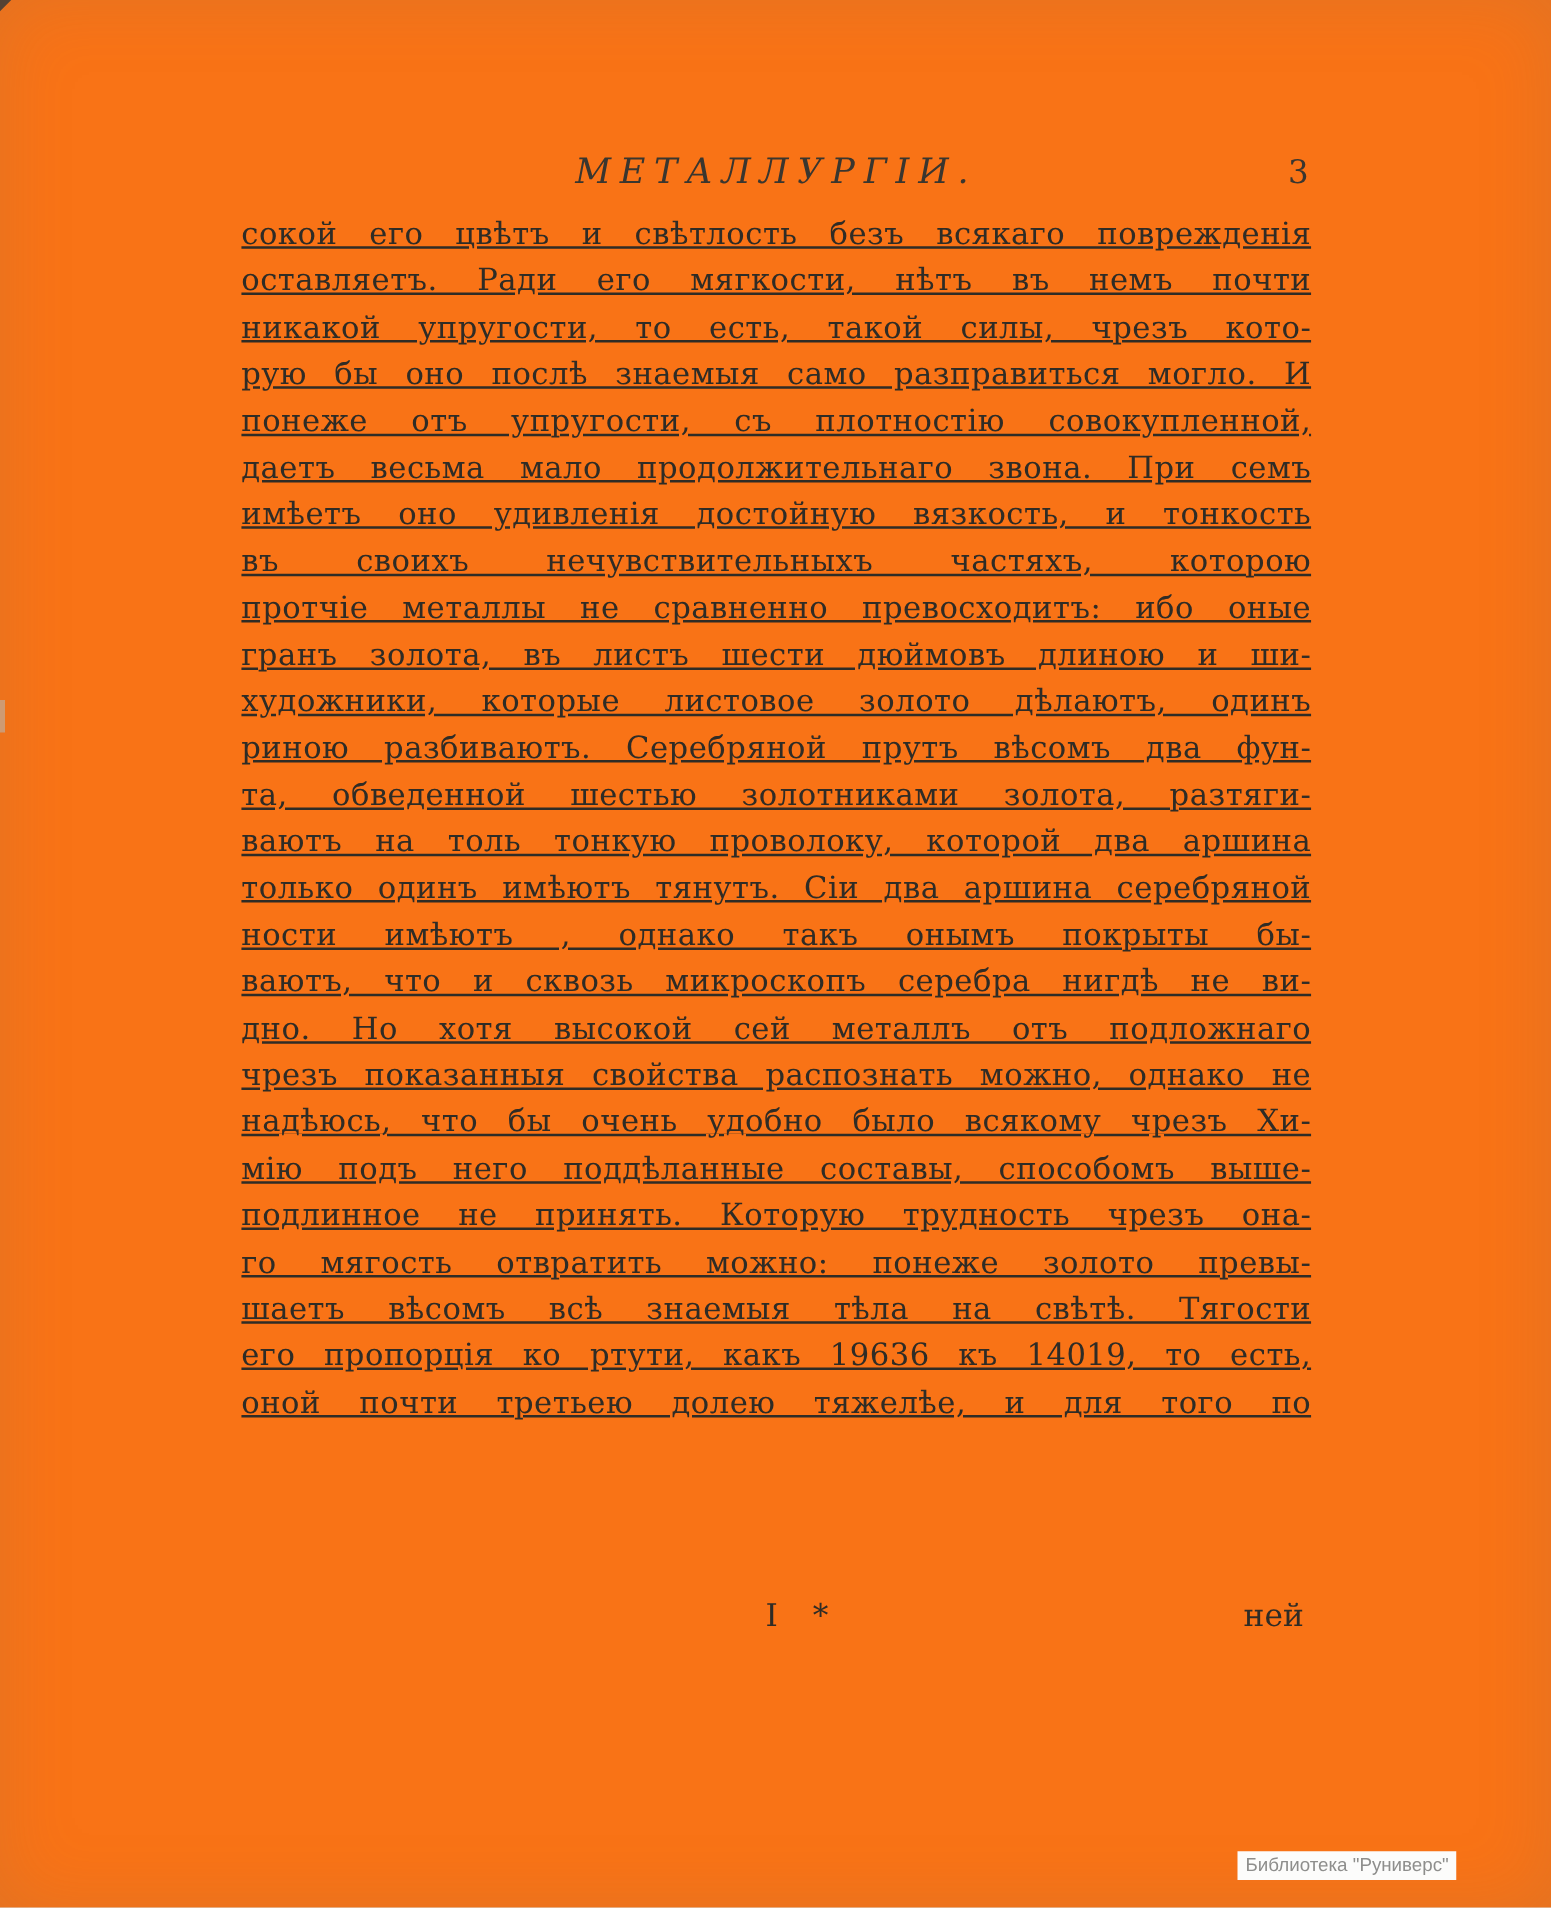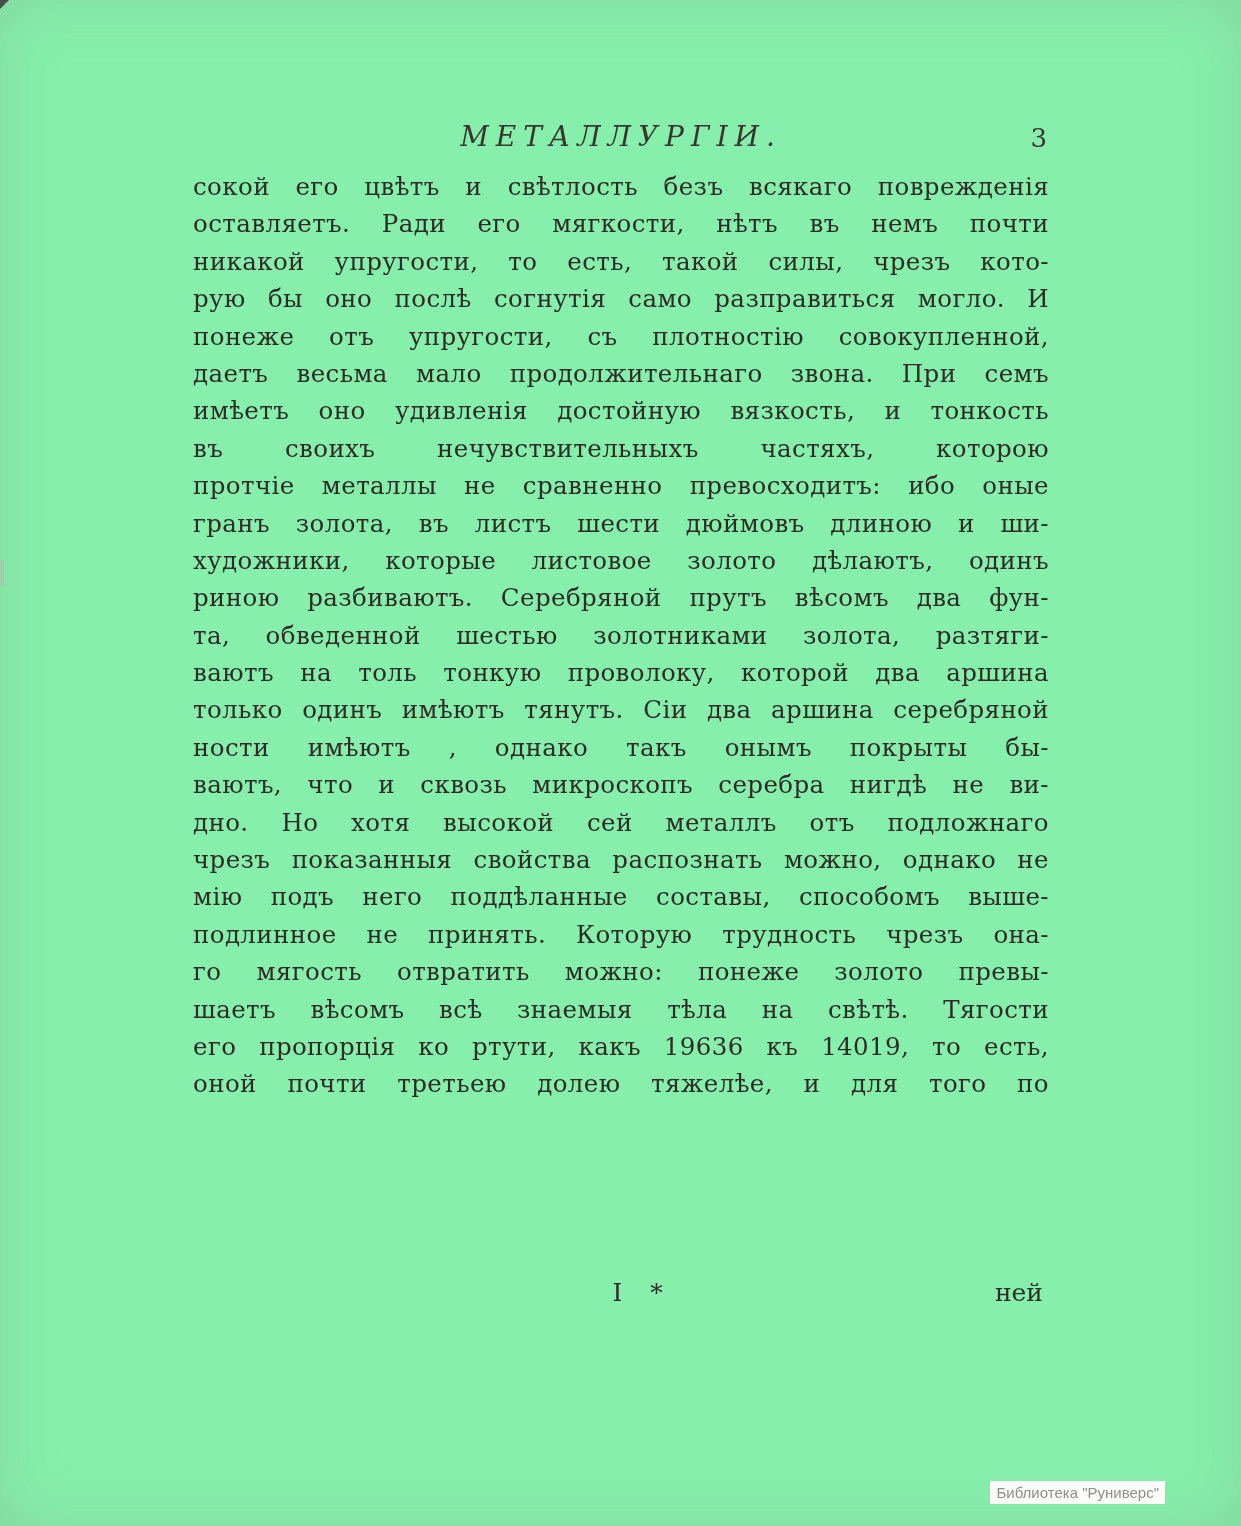--- a/index.html
+++ b/index.html
@@ -1,20 +1,20 @@
 <!DOCTYPE html>
 <html><head>
 <meta charset="utf-8">
 <style>
   html,body { margin:0; padding:0; background:#dededb; }
   .page {
     position:relative;
     width:1241px; height:1526px;
     margin:0 auto;
-    background:#86efac;
+    background:#f97316;
     font-family:"DejaVu Serif", serif;
     color:#36332d;
     overflow:hidden;
     box-shadow:inset 0 0 60px rgba(120,115,100,0.18);
   }
   
   .corner-mark {
     position:absolute; top:0; left:0;
     width:0; height:0;
     border-top:9px solid #3a3a38;
@@ -48,20 +48,21 @@
   }
   .text-line {
     font-size:24.5px;
     line-height:37.4px;
     height:37.4px;
     text-align:justify;
     text-align-last:justify;
     color:#2f2c26;
     letter-spacing:0.4px;
     overflow:hidden;
+    text-decoration:underline;
   }
 
   .footer-row {
     position:absolute; top:1278px; left:193px; width:856px; height:40px;
     font-size:25px; color:#2f2c26;
   }
   .signature-mark {
     position:absolute; left:49%; top:0;
     letter-spacing:10px;
   }
@@ -88,36 +89,37 @@
 
   <div class="header-row">
     <div class="page-title">МЕТАЛЛУРГІИ.</div>
     <div class="page-number">3</div>
   </div>
 
   <div class="text-block">
       <div class="text-line">сокой его цвѣтъ и свѣтлость безъ всякаго поврежденія</div>
       <div class="text-line">оставляетъ.  Ради его мягкости,  нѣтъ въ немъ почти</div>
       <div class="text-line">никакой упругости, то есть,  такой силы,  чрезъ кото-</div>
-      <div class="text-line">рую бы оно послѣ согнутія само разправиться могло.  И</div>
+      <div class="text-line">рую бы оно послѣ знаемыя само разправиться могло.  И</div>
       <div class="text-line">понеже отъ упругости,  съ плотностію совокупленной,</div>
       <div class="text-line">даетъ весьма мало продолжительнаго звона.  При семъ</div>
       <div class="text-line">имѣетъ оно удивленія достойную вязкость,  и тонкость</div>
       <div class="text-line">въ  своихъ  нечувствительныхъ  частяхъ,  которою</div>
       <div class="text-line">протчіе металлы не сравненно превосходитъ:  ибо оные</div>
       <div class="text-line">гранъ золота,  въ листъ шести дюймовъ длиною и ши-</div>
       <div class="text-line">художники,  которые листовое золото дѣлаютъ,  одинъ</div>
       <div class="text-line">риною разбиваютъ.  Серебряной прутъ вѣсомъ два фун-</div>
       <div class="text-line">та,  обведенной шестью золотниками золота,  разтяги-</div>
       <div class="text-line">ваютъ на толь тонкую проволоку,  которой два аршина</div>
       <div class="text-line">только одинъ имѣютъ тянутъ.  Сіи два аршина серебряной</div>
       <div class="text-line">ности  имѣютъ ,  однако  такъ  онымъ  покрыты  бы-</div>
       <div class="text-line">ваютъ,  что и сквозь микроскопъ серебра нигдѣ не ви-</div>
       <div class="text-line">дно.  Но хотя высокой сей металлъ отъ подложнаго</div>
       <div class="text-line">чрезъ показанныя свойства распознать можно, однако не</div>
+      <div class="text-line">надѣюсь,  что бы очень удобно было всякому чрезъ Хи-</div>
       <div class="text-line">мію подъ него поддѣланные составы,  способомъ выше-</div>
       <div class="text-line">подлинное не принять.  Которую трудность чрезъ она-</div>
       <div class="text-line">го мягость отвратить можно:  понеже золото превы-</div>
       <div class="text-line">шаетъ вѣсомъ всѣ знаемыя тѣла на свѣтѣ.  Тягости</div>
       <div class="text-line">его пропорція ко ртути, какъ 19636 къ 14019, то есть,</div>
       <div class="text-line">оной почти третьею долею тяжелѣе,  и для того по</div>
     </div>
 
   <div class="footer-row">
     <div class="signature-mark">I *</div>

